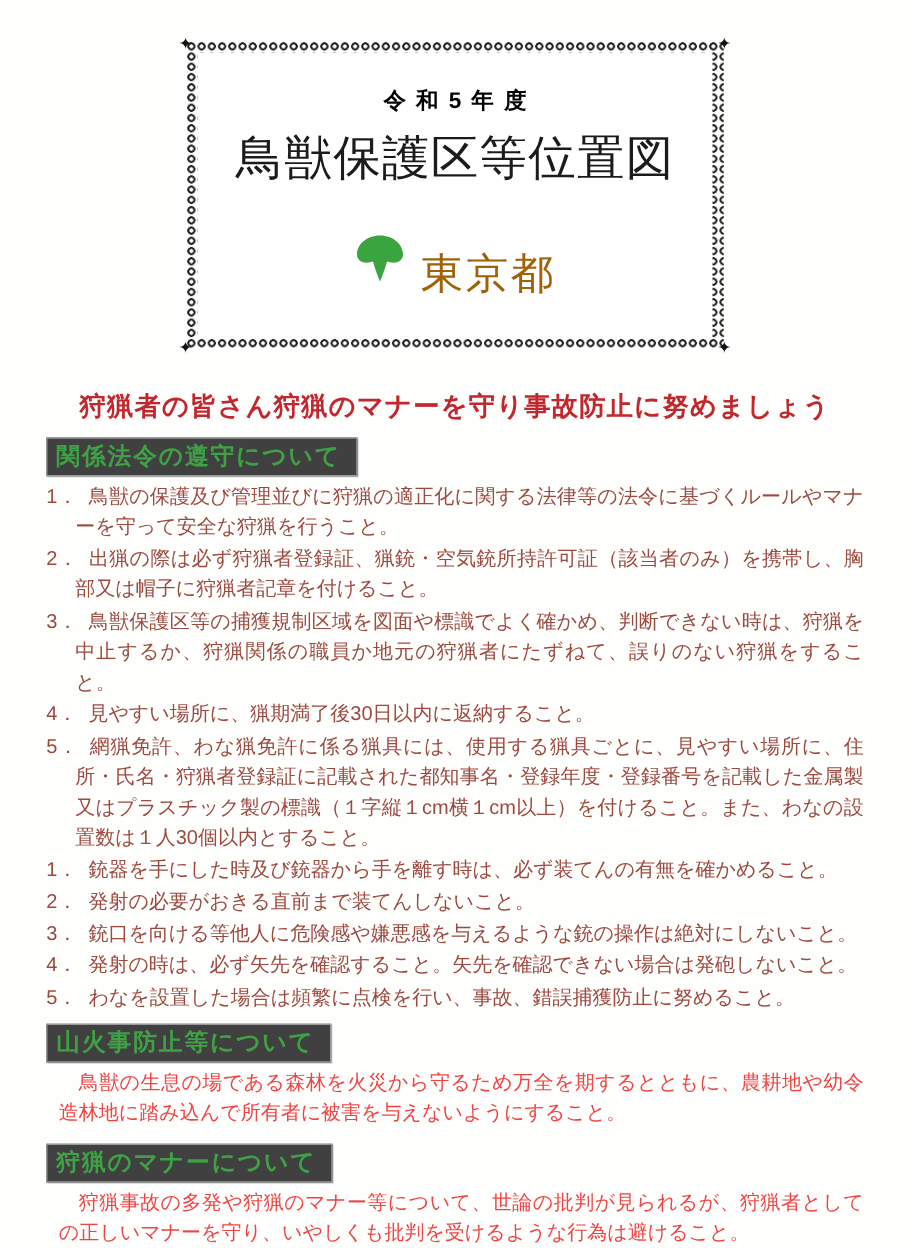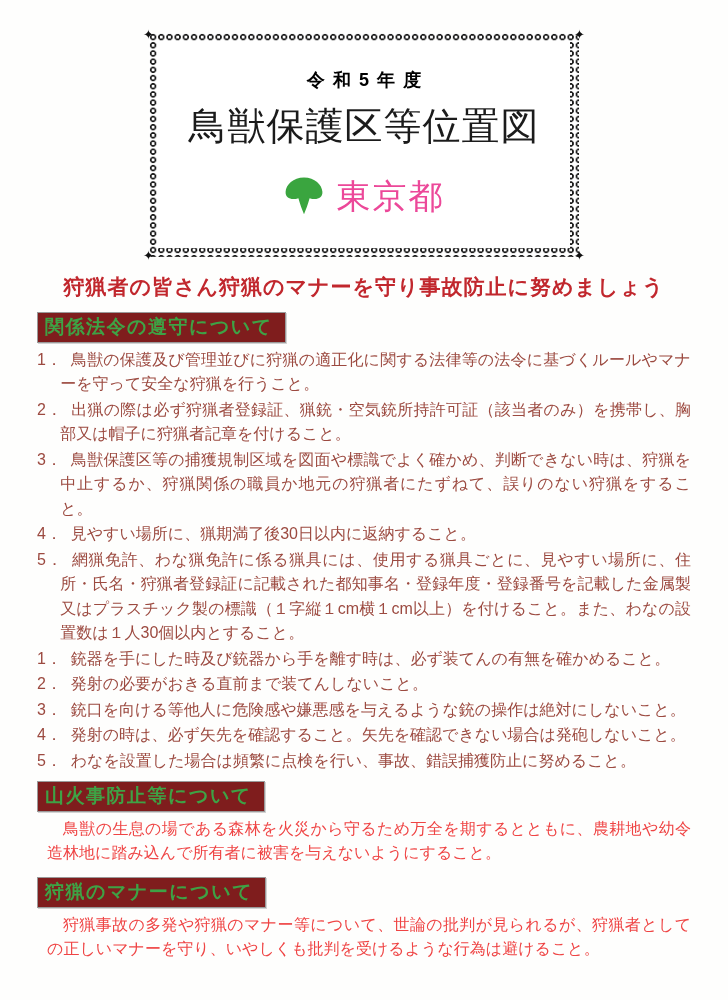--- a/index.html
+++ b/index.html
@@ -63,44 +63,45 @@
     margin-top: 22px;
     display: flex;
     justify-content: center;
     align-items: center;
     gap: 13px;
   }
   .org-name {
     font-size: 34px;
     font-weight: 500;
     letter-spacing: 2px;
-    color: #ec4899;
+    color: #a16207;
+    margin-top: 22px;
   }
   .tokyo-logo { display: block; }
 
   
   .banner {
-    margin-top: 16px;
+    margin-top: 32px;
     text-align: center;
     font-size: 21px;
     font-weight: bold;
     letter-spacing: 1px;
     color: #c1272d;
     white-space: nowrap;
   }
 
   
   .content { margin: 4px 37px 0; }
 
   .section { margin: 0; }
   .section-heading {
     display: inline-block;
     border: 1px solid #9a9a9a;
     box-shadow: 1px 1px 0 rgba(160,160,160,0.45);
-    background: #7f1d1d;
+    background: #404040;
     color: #3ea245;
     font-size: 19px;
     font-weight: bold;
     letter-spacing: 1.5px;
     padding: 1px 12px 2px 7px;
     margin: 7px 0 4px;
     white-space: nowrap;
   }
 
   .list-item {

